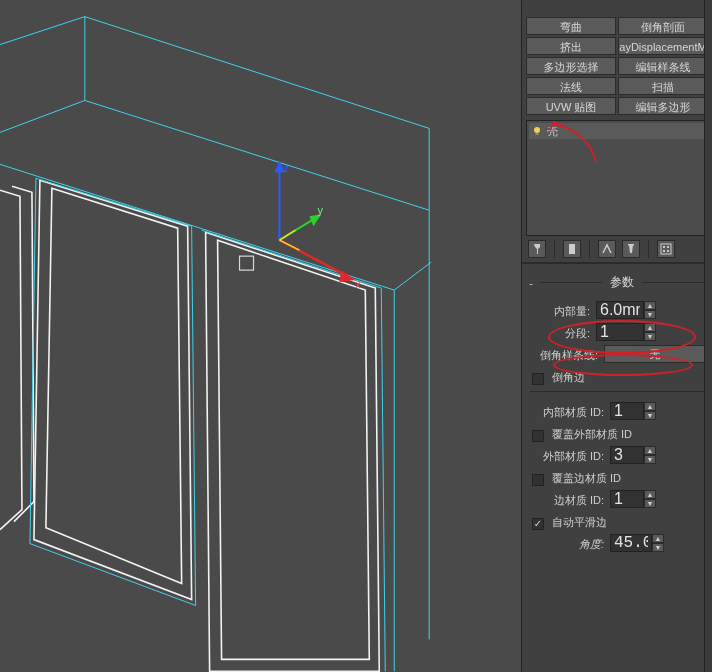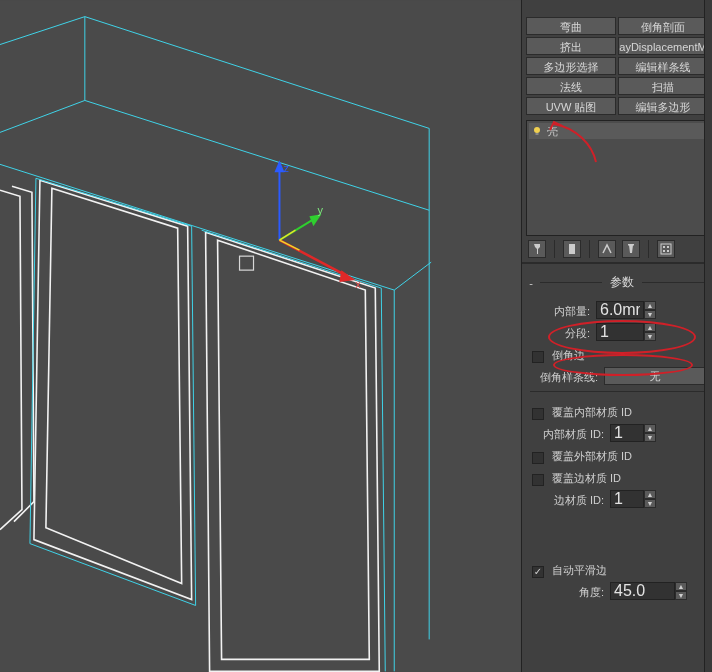--- a/index.html
+++ b/index.html
@@ -191,74 +191,80 @@
       <span class="lbl">分段:</span>
       <div class="spinner">
         <input value="1" style="">
         <div class="spin-btns">
             <span>▲</span>
             <span>▼</span>
           </div>
       </div>
     </div>
 
+    <div class="prow">
+      <span class="lbl" style="width:72px;">倒角样条线:</span>
+      <div class="widebtn">无</div>
+    </div>
     <div class="prow" style="padding-left:4px;">
       <span class="chk"></span>
       <span>倒角边</span>
     </div>
-    <div class="prow">
-      <span class="lbl" style="width:72px;">倒角样条线:</span>
-      <div class="widebtn">无</div>
-    </div>
 
     <div class="divider"></div>
 
-    <div class="prow" style="padding-left:4px;">
-      <span class="chk"></span>
-      <span>覆盖内部材质 ID</span>
-    </div>
     <div class="prow">
       <span class="lbl" style="width:78px;">内部材质 ID:</span>
       <div class="spinner">
         <input style="width: 34px;" value="1">
         <div class="spin-btns">
             <span>▲</span>
             <span>▼</span>
           </div>
       </div>
     </div>
 
     <div class="prow" style="padding-left:4px;">
       <span class="chk"></span>
       <span>覆盖外部材质 ID</span>
     </div>
+    <div class="prow">
+      <span class="lbl" style="width:78px;">外部材质 ID:</span>
+      <div class="spinner">
+        <input style="width: 34px;" value="3">
+        <div class="spin-btns">
+            <span>▲</span>
+            <span>▼</span>
+          </div>
+      </div>
+    </div>
 
     <div class="prow" style="padding-left:4px;">
       <span class="chk"></span>
       <span>覆盖边材质 ID</span>
     </div>
     <div class="prow">
       <span class="lbl" style="width:78px;">边材质 ID:</span>
       <div class="spinner">
         <input style="width: 34px;" value="1">
         <div class="spin-btns">
             <span>▲</span>
             <span>▼</span>
           </div>
       </div>
     </div>
 
-    <div class="prow" style="padding-left:4px;margin-top:48px;">
+    <div class="prow" style="padding-left:4px;">
       <span class="chk checked"></span>
       <span>自动平滑边</span>
     </div>
     <div class="prow">
-      <span class="lbl" style="width:78px;">角度:</span>
-      <div class="spinner">
-        <input style="width: 65px;" value="45.0">
+      <span class="lbl" style="width:78px;font-style:italic;">角度:</span>
+      <div class="spinner">
+        <input style="width: 42px; font-family: Liberation Mono, monospace;" value="45.0">
         <div class="spin-btns">
             <span>▲</span>
             <span>▼</span>
           </div>
       </div>
     </div>
   </div>
 
   <div class="vtab"></div>
 </div>

